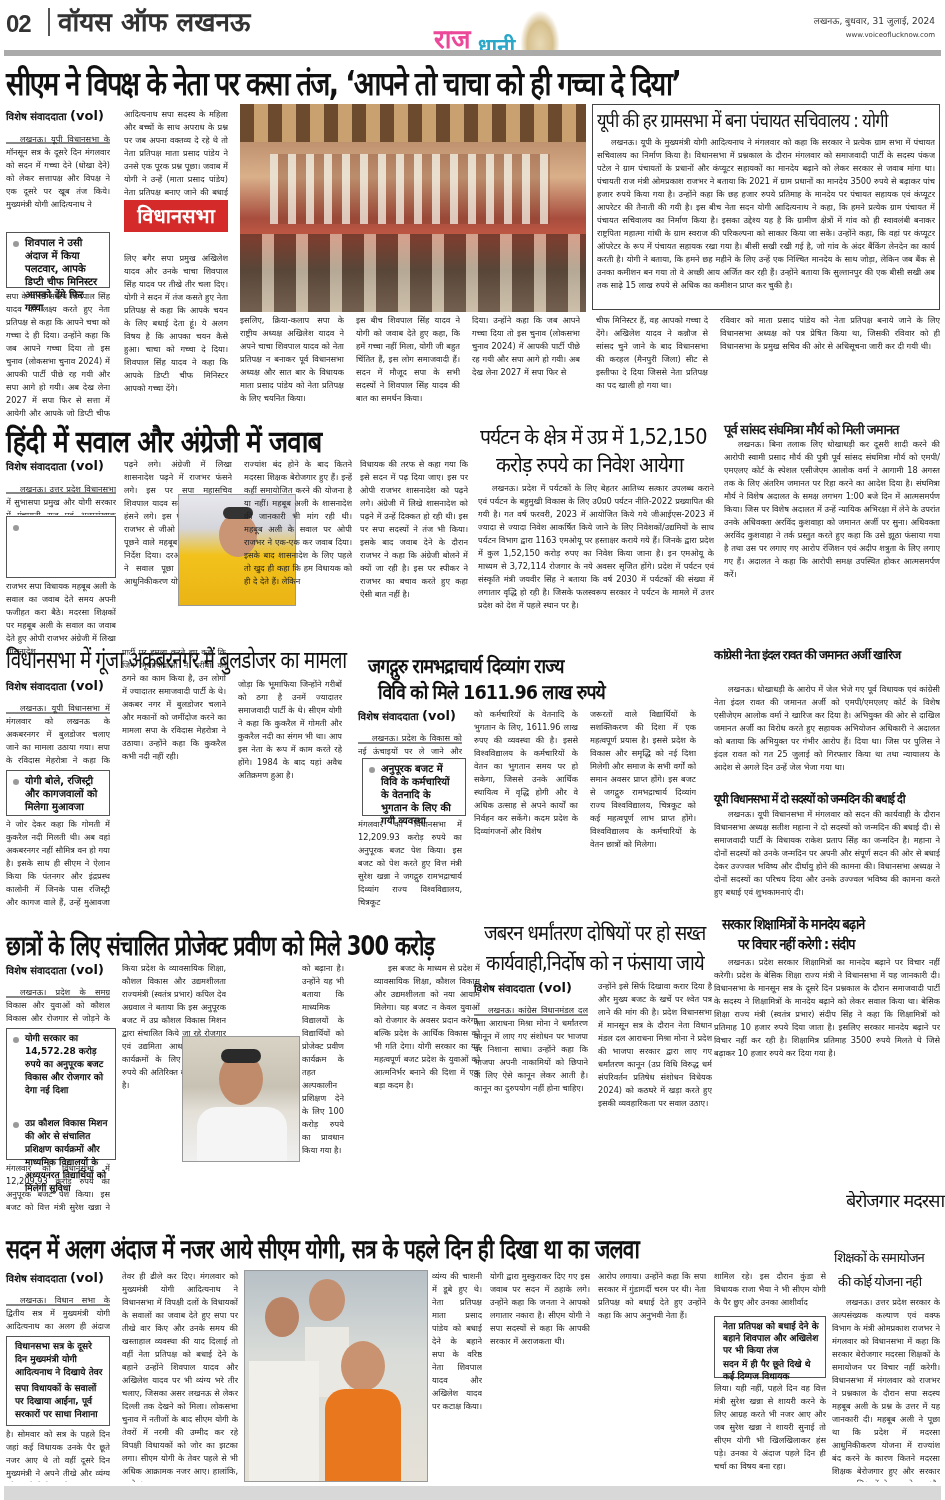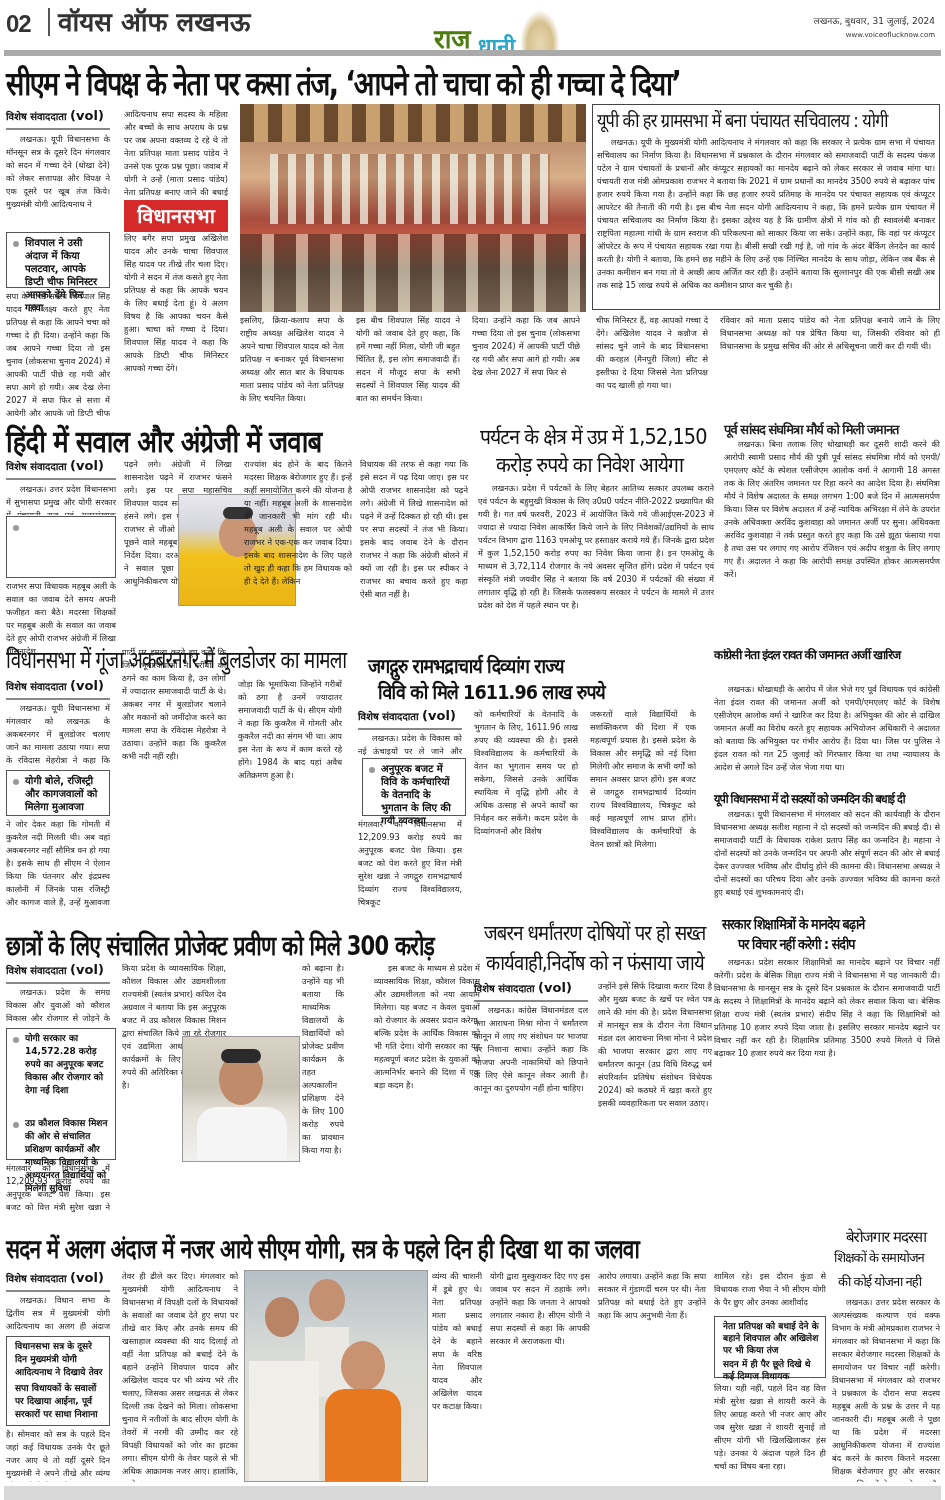--- a/index.html
+++ b/index.html
@@ -2,28 +2,28 @@
 <html><head>
 <meta charset="utf-8">
 <style>
 *{box-sizing:border-box;margin:0;padding:0}
 body{width:945px;height:1500px;background:#fff;font-family:"DejaVu Sans",sans-serif;color:#1a1a1a;position:relative;overflow:hidden}
 .abs{position:absolute}
 .masthead{left:0;top:0;width:945px;height:50px}
 .pgno{left:6px;top:10px;font:bold 24px "Liberation Sans",sans-serif;color:#333;letter-spacing:-1px}
 .pgname{left:48px;top:8px;font:bold 26px "DejaVu Sans",sans-serif;color:#333;border-left:2px solid #555;padding-left:8px;line-height:28px}
 .logo{left:430px;top:10px;width:140px;height:42px}
-.logo .raj{position:absolute;left:4px;top:10px;font:bold 26px "DejaVu Sans",sans-serif;color:#4d7c0f}
+.logo .raj{position:absolute;left:4px;top:10px;font:bold 26px "DejaVu Sans",sans-serif;color:#ec4899}
 .logo .dhani{position:absolute;left:48px;top:20px;font:bold 22px "DejaVu Sans",sans-serif;color:#2aa7c9}
 .logo .dome{position:absolute;left:90px;top:0;width:40px;height:42px;background:radial-gradient(ellipse at 50% 80%,#e8d9b5 0,#d6c08e 45%,transparent 70%)}
 .dateline{right:10px;top:14px;font:9px "DejaVu Sans",sans-serif;color:#333;text-align:right;line-height:14px}
 .grayrule{left:4px;top:50px;width:937px;height:6px;background:#aaa}
 .h1{font-family:"DejaVu Sans",sans-serif;font-weight:bold;color:#111;white-space:nowrap;letter-spacing:-1px}
 .h2{font-family:"DejaVu Sans",sans-serif;color:#111;white-space:nowrap;letter-spacing:-1px}
-.byline{font:bold 10px "DejaVu Sans",sans-serif;color:#111;border-bottom:2px solid #888;padding-bottom:5px}
+.byline{font:bold 10px "DejaVu Sans",sans-serif;color:#111;border-bottom:2px solid #888;padding-bottom:19px}
 .col{font:8.2px/13px "DejaVu Sans",sans-serif;color:#222;text-align:justify;overflow:hidden}
 .col p{text-indent:14px}
 .pull{border:1.5px solid #555;padding:3px 6px 3px 18px;font:bold 11.5px/15px "DejaVu Sans",sans-serif;color:#111;position:absolute;background:#fff}
 .pull .dot{position:absolute;left:6px;width:6px;height:6px;border-radius:50%;background:#999;margin-top:5px}
 .pull div{position:relative}
 .redlabel{background:#d42a2a;color:#fff;font:bold 20px "DejaVu Sans",sans-serif;text-align:center;line-height:32px}
 .photo{overflow:hidden}
 .box{border:1.5px solid #444}
 .bottomrule{height:14px;background:#d8d8d8}
 </style>
@@ -58,21 +58,21 @@
     <div>शिवपाल ने उसी अंदाज में किया पलटवार, आपके डिप्टी चीफ मिनिस्टर आपको देंगे फिर गच्चा</div>
   </div>
 <div class="abs col" style="left:6px;top:290px;width:104px;height:130px">
     <p style="text-indent:0">सपा के वरिष्ठ सदस्य शिवपाल सिंह यादव को लक्ष्य करते हुए नेता प्रतिपक्ष से कहा कि आपने चचा को गच्चा दे ही दिया। उन्होंने कहा कि जब आपने गच्चा दिया तो इस चुनाव (लोकसभा चुनाव 2024) में आपकी पार्टी पीछे रह गयी और सपा आगे हो गयी। अब देख लेना 2027 में सपा फिर से सत्ता में आयेगी और आपके जो डिप्टी चीफ मिनिस्टर हैं, वह आपको फिर गच्चा देंगे। सदन में प्रश्नकाल के दौरान मुख्यमंत्री तथा नेता सदन योगी</p>
   </div>
 
 <div class="abs col" style="left:124px;top:108px;width:104px;height:90px">
     <p style="text-indent:0">आदित्यनाथ सपा सदस्य के महिला और बच्चों के साथ अपराध के प्रश्न पर जब अपना वक्तव्य दे रहे थे तो नेता प्रतिपक्ष माता प्रसाद पांडेय ने उनसे एक पूरक प्रश्न पूछा। जवाब में योगी ने उन्हें (माता प्रसाद पांडेय) नेता प्रतिपक्ष बनाए जाने की बधाई देते हुए, नाम</p>
   </div>
 <div class="abs redlabel" style="left:124px;top:200px;width:104px;height:32px">विधानसभा</div>
-<div class="abs col" style="left:124px;top:232px;width:104px;height:184px">
+<div class="abs col" style="left:124px;top:252px;width:104px;height:184px">
     <p style="text-indent:0">लिए बगैर सपा प्रमुख अखिलेश यादव और उनके चाचा शिवपाल सिंह यादव पर तीखे तीर चला दिए। योगी ने सदन में तंज कसते हुए नेता प्रतिपक्ष से कहा कि आपके चयन के लिए बधाई देता हूं। ये अलग विषय है कि आपका चयन कैसे हुआ। चाचा को गच्चा दे दिया। शिवपाल सिंह यादव ने कहा कि आपके डिप्टी चीफ मिनिस्टर आपको गच्चा देंगे।</p>
   </div>
 
 <div class="abs photo" style="left:240px;top:104px;width:346px;height:208px;background:linear-gradient(180deg,#9a7a5a 0%,#c29472 20%,#d9b08a 35%,#a84d3e 55%,#c55a45 65%,#7a6a58 80%,#b7a48c 100%)">
   <div style="position:absolute;left:0;top:0;width:100%;height:38px;background:repeating-linear-gradient(90deg,#6b4a2e 0 14px,#c9a170 14px 28px)"></div>
   <div style="position:absolute;left:30px;top:50px;width:280px;height:70px;background:repeating-linear-gradient(90deg,rgba(240,240,230,.75) 0 8px,rgba(120,60,40,.3) 8px 18px)"></div>
   <div style="position:absolute;left:0;top:130px;width:100%;height:78px;background:repeating-linear-gradient(90deg,rgba(60,40,30,.55) 0 22px,rgba(220,210,190,.6) 22px 34px)"></div>
 </div>
 
 <div class="abs col" style="left:240px;top:314px;width:104px;height:106px">
@@ -274,20 +274,20 @@
     <p style="text-indent:0">शामिल रहे। इस दौरान कुंडा से विधायक राजा भैया ने भी सीएम योगी के पैर छुए और उनका आशीर्वाद</p>
   </div>
 <div class="pull" style="left:714px;top:1316px;width:112px;height:62px;font-size:9px;line-height:12px;padding-left:8px">
   <div>नेता प्रतिपक्ष को बधाई देने के बहाने शिवपाल और अखिलेश पर भी किया तंज</div>
   <div style="margin-top:2px">सदन में ही पैर छूते दिखे थे कई दिग्गज विधायक</div>
 </div>
 <div class="abs col" style="left:714px;top:1382px;width:112px;height:100px">
     <p style="text-indent:0">लिया। यही नहीं, पहले दिन वह वित्त मंत्री सुरेश खन्ना से शायरी करने के लिए आग्रह करते भी नजर आए और जब सुरेश खन्ना ने शायरी सुनाई तो सीएम योगी भी खिलखिलाकर हंस पड़े। उनका ये अंदाज पहले दिन ही चर्चा का विषय बना रहा।</p>
   </div>
 
-<div class="abs h2" style="left:846px;top:1226px;font-size:15px">बेरोजगार मदरसा</div>
+<div class="abs h2" style="left:846px;top:1188px;font-size:18px">बेरोजगार मदरसा</div>
 <div class="abs h2" style="left:834px;top:1248px;font-size:13px">शिक्षकों के समायोजन</div>
 <div class="abs h2" style="left:838px;top:1272px;font-size:13px">की कोई योजना नही</div>
 <div class="abs col" style="left:832px;top:1296px;width:108px;height:186px">
     <p>लखनऊ। उत्तर प्रदेश सरकार के अल्पसंख्यक कल्याण एवं वक्फ विभाग के मंत्री ओमप्रकाश राजभर ने मंगलवार को विधानसभा में कहा कि सरकार बेरोजगार मदरसा शिक्षकों के समायोजन पर विचार नहीं करेगी। विधानसभा में मंगलवार को राजभर ने प्रश्नकाल के दौरान सपा सदस्य महबूब अली के प्रश्न के उत्तर में यह जानकारी दी। महबूब अली ने पूछा था कि प्रदेश में मदरसा आधुनिकीकरण योजना में राज्यांश बंद करने के कारण कितने मदरसा शिक्षक बेरोजगार हुए और सरकार मदरसा शिक्षकों के समायोजन और पुनः नियुक्ति के लिए कोई योजना नहीं।</p>
   </div>
 
 <div class="abs bottomrule" style="left:4px;top:1486px;width:937px"></div>
 
 </body></html>

